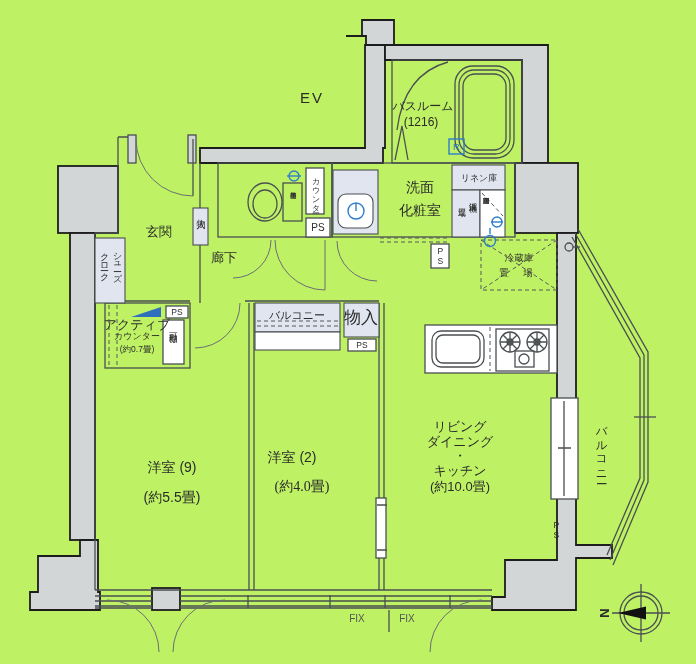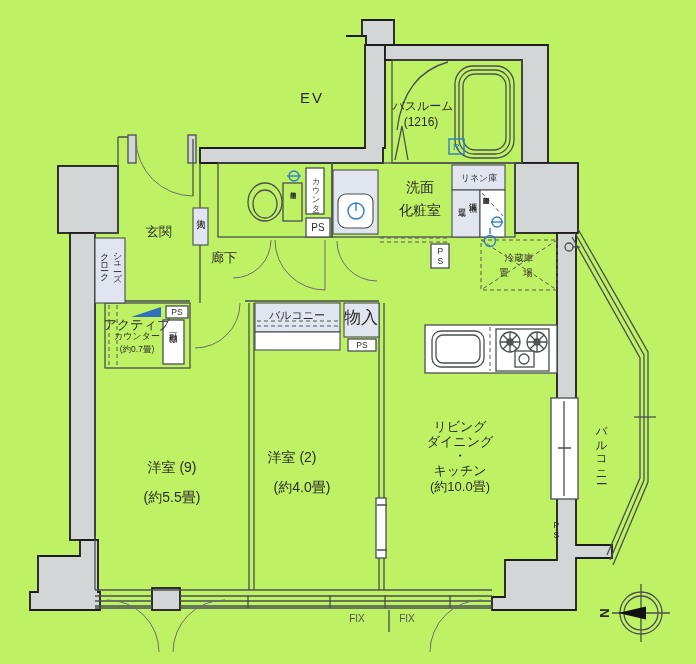--- a/index.html
+++ b/index.html
@@ -202,21 +202,21 @@
   <div class="lbl" style="left:361px;top:317px;font-size:17px;text-align:right;">物入</div>
   <div class="lbl" style="left:362px;top:345px;font-size:8.5px;">PS</div>
   <div class="lbl v" style="left:440px;top:246px;font-size:8.5px;letter-spacing:0;">PS</div>
 
   <div class="lbl" style="left:519px;top:258px;font-size:9.5px;">冷蔵庫</div>
   <div class="lbl" style="left:519px;top:273px;font-size:9.5px;letter-spacing:6px;">置 場</div>
 
   <div class="lbl" style="left:172px;top:467px;font-size:14px;">洋室 (9)</div>
   <div class="lbl" style="left:172px;top:497px;font-size:14px;">(約5.5畳)</div>
   <div class="lbl" style="left:292px;top:457px;font-size:14px;">洋室 (2)</div>
-  <div class="lbl" style="left:302px;top:487px;font-size:14px;">(約4.0畳)</div>
+  <div class="lbl" style="left:302px;top:487px;font-size:14px;font-family:Liberation Serif, serif;">(約4.0畳)</div>
 
   <div class="lbl" style="left:460px;top:426px;font-size:13px;">リビング</div>
   <div class="lbl" style="left:460px;top:441px;font-size:13px;">ダイニング</div>
   <div class="lbl" style="left:460px;top:455px;font-size:13px;">・</div>
   <div class="lbl" style="left:460px;top:470px;font-size:13px;">キッチン</div>
   <div class="lbl" style="left:460px;top:486px;font-size:13px;">(約10.0畳)</div>
 
   <div class="lbl v" style="left:601px;top:418px;font-size:11.5px;letter-spacing:2px;">バルコニー</div>
 
   <div class="lbl gray" style="left:357px;top:619px;font-size:10px;">FIX</div>

